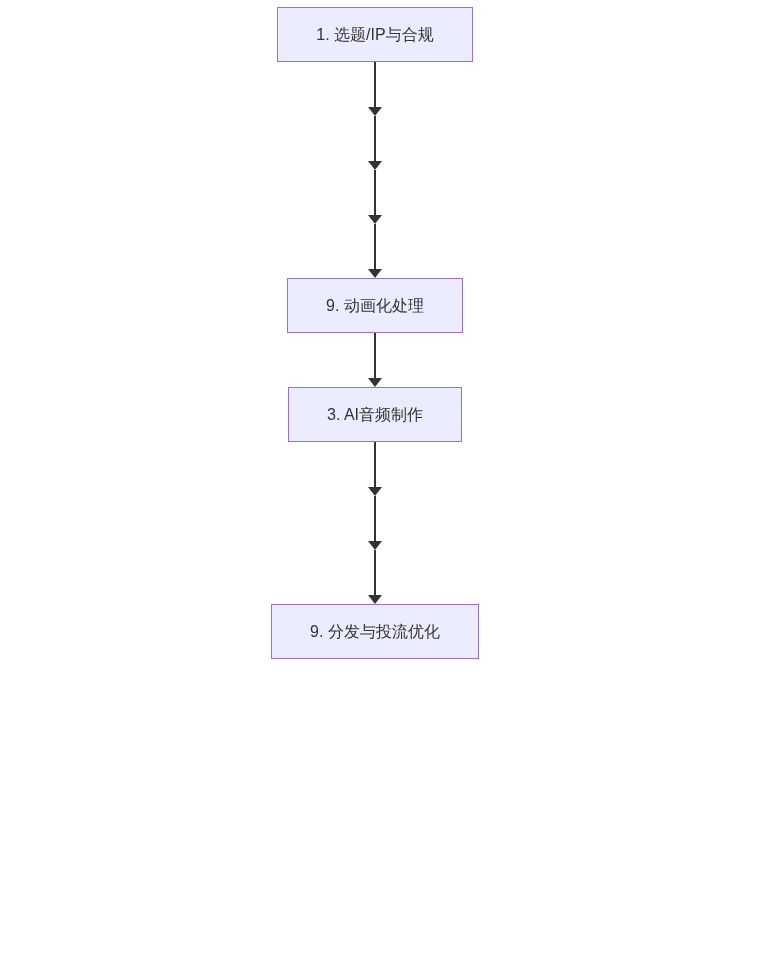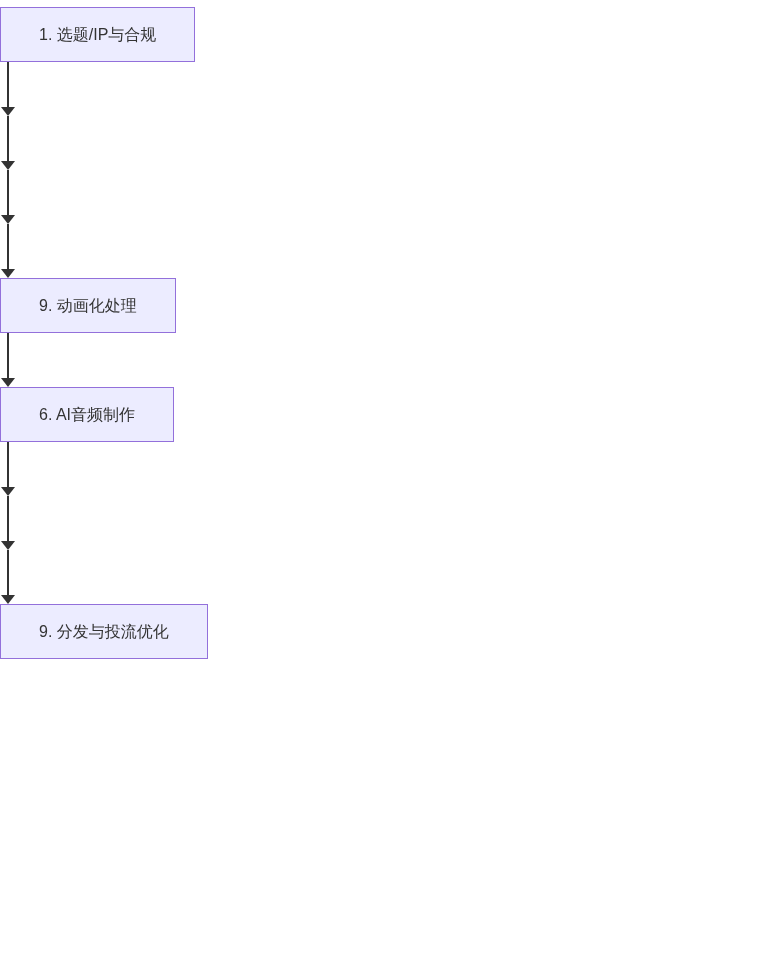--- a/index.html
+++ b/index.html
@@ -16,21 +16,21 @@
     height: 956px;
     position: relative;
   }
   .flow {
     position: absolute;
     top: 7px;
     left: 0;
     width: 750px; 
     display: flex;
     flex-direction: column;
-    align-items: flex-start;
+    align-items: center;
   }
   .node {
     background: var(--node-fill, #ECECFF);
     border: 1.5px solid var(--node-border, #9370DB);
     color: var(--text-color, #333333);
     box-sizing: border-box;
     height: 55px;
     padding: 0 38px;
     display: flex;
     align-items: center;
@@ -91,21 +91,21 @@
       <div class="head"></div>
     </div>
 
     <div class="node">9. 动画化处理</div>
 
     <div class="arrow">
       <div class="shaft"></div>
       <div class="head"></div>
     </div>
 
-    <div class="node">6. AI音频制作</div>
+    <div class="node">3. AI音频制作</div>
 
     <div class="arrow">
       <div class="shaft"></div>
       <div class="head"></div>
     </div>
 
 
     <div class="arrow">
       <div class="shaft"></div>
       <div class="head"></div>

